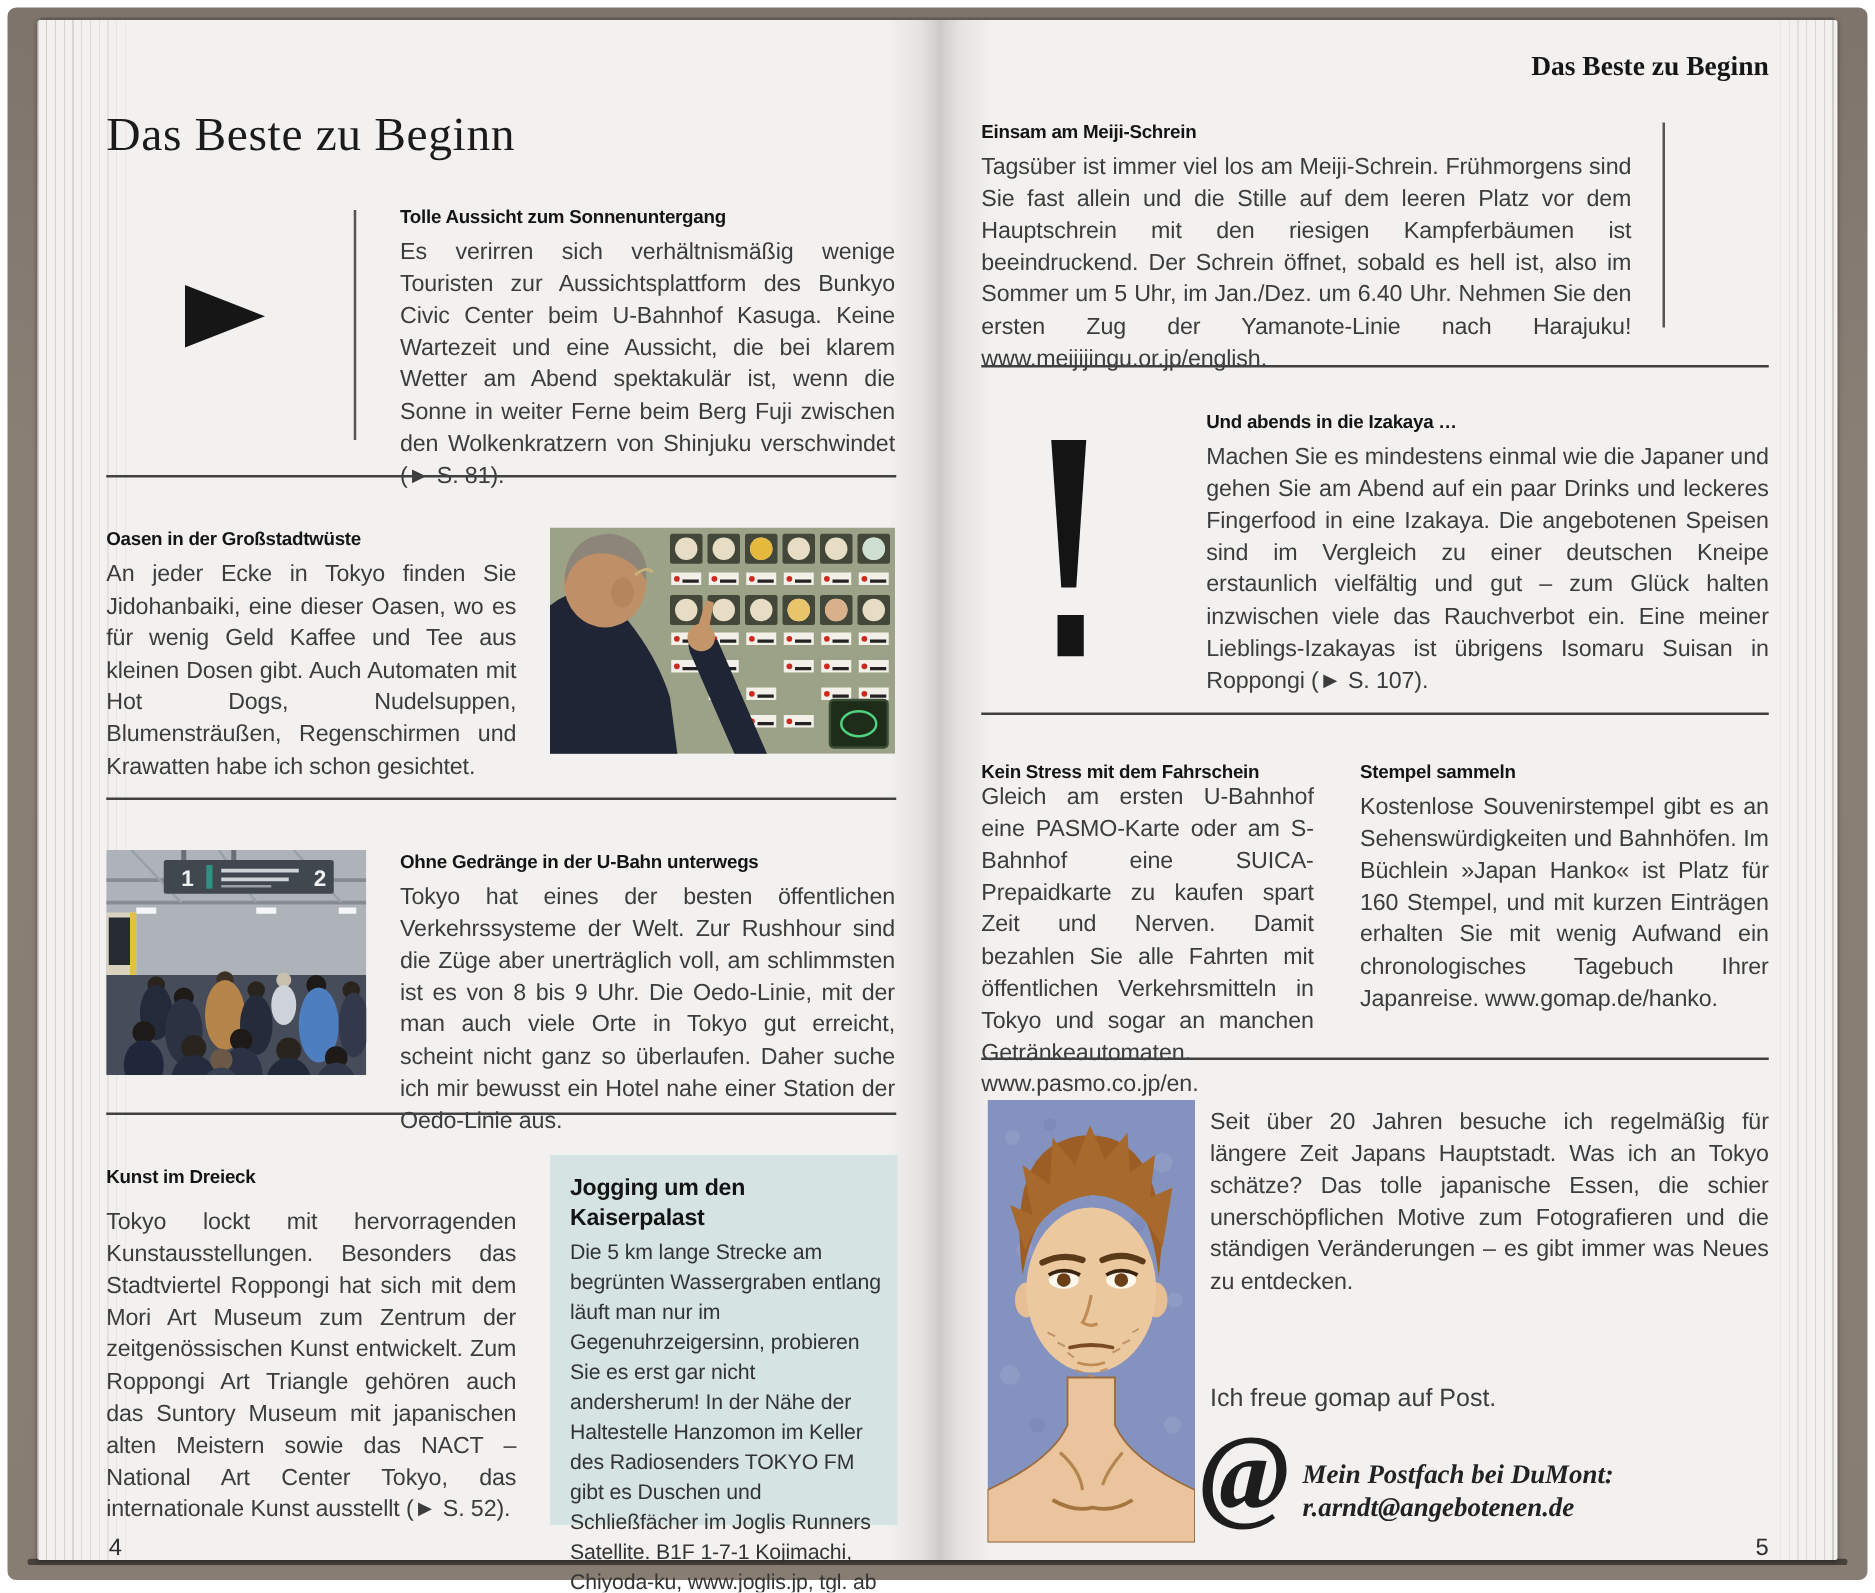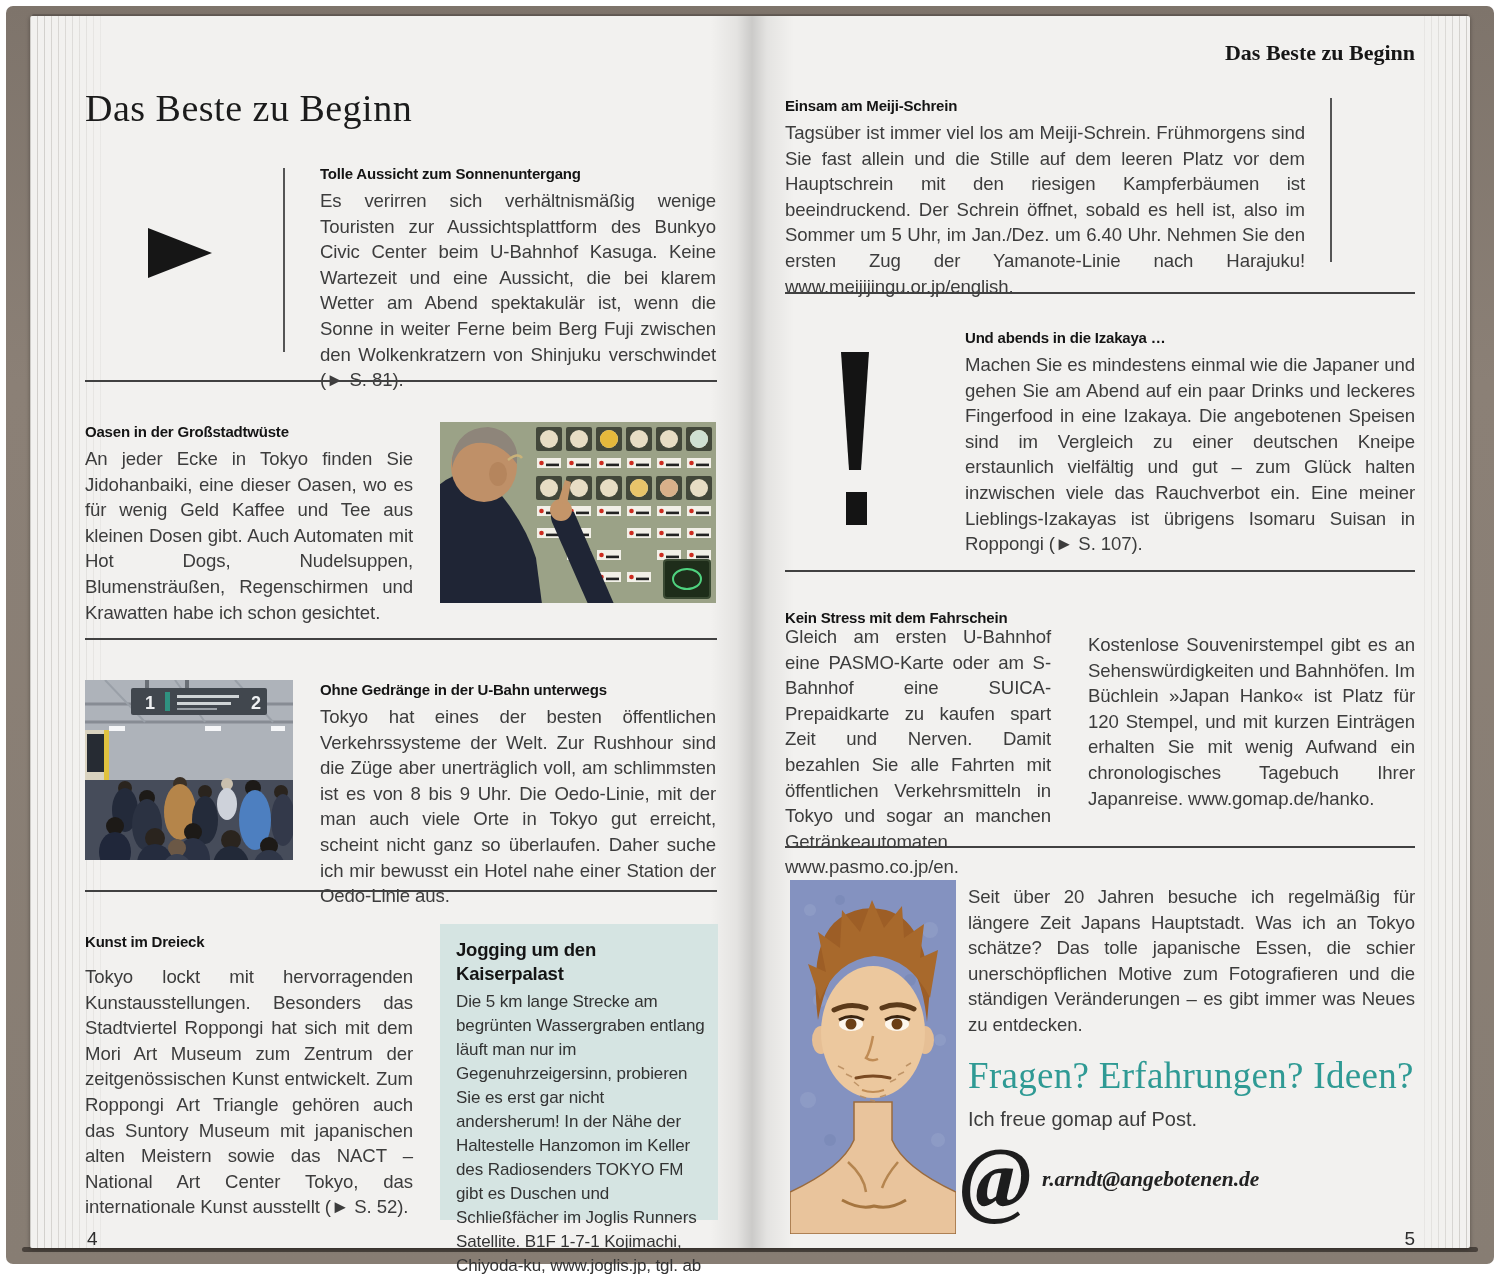--- a/index.html
+++ b/index.html
@@ -209,21 +209,22 @@
       <polygon points="3,0 31,0 23,118 11,118" fill="#141414"></polygon>
       <rect x="8" y="140" width="21" height="33" fill="#141414"></rect>
     </svg>
     <div class="abs h-sans" style="left:935px;top:310px;width:452px;">Und abends in die Izakaya …</div>
     <div class="abs body-txt" style="left:935px;top:336px;width:450px;">Machen Sie es mindestens einmal wie die Japaner und gehen Sie am Abend auf ein paar Drinks und leckeres Fingerfood in eine Izakaya. Die angebotenen Speisen sind im Vergleich zu einer deutschen Kneipe erstaunlich vielfältig und gut – zum Glück halten inzwischen viele das Rauchverbot ein. Eine meiner Lieblings-Izakayas ist übrigens Isomaru Suisan in Roppongi (► S. 107).</div>
 
     <div class="abs rule-h" style="left:755px;top:554px;width:630px;"></div>
 
     <div class="abs h-sans" style="left:755px;top:590px;width:268px;">Kein Stress mit dem Fahrschein</div>
     <div class="abs body-txt" style="left:755px;top:608px;width:266px;">Gleich am ersten U-Bahnhof eine PASMO-Karte oder am S-Bahnhof eine SUICA-Prepaidkarte zu kaufen spart Zeit und Nerven. Damit bezahlen Sie alle Fahrten mit öffentlichen Verkehrsmitteln in Tokyo und sogar an manchen Getränkeautomaten. www.pasmo.co.jp/en.</div>
-    <div class="abs body-txt" style="left:1058px;top:616px;width:327px;">Kostenlose Souvenirstempel gibt es an Sehenswürdigkeiten und Bahnhöfen. Im Büchlein »Japan Hanko« ist Platz für 120 Stempel, und mit kurzen Einträgen erhalten Sie mit wenig Aufwand ein chronologisches Tagebuch Ihrer Japanreise. www.gomap.de/hanko.</div>
+    <div class="abs h-sans" style="left:1058px;top:590px;width:330px;">Stempel sammeln</div>
+    <div class="abs body-txt" style="left:1058px;top:616px;width:327px;">Kostenlose Souvenirstempel gibt es an Sehenswürdigkeiten und Bahnhöfen. Im Büchlein »Japan Hanko« ist Platz für 160 Stempel, und mit kurzen Einträgen erhalten Sie mit wenig Aufwand ein chronologisches Tagebuch Ihrer Japanreise. www.gomap.de/hanko.</div>
 
     <div class="abs rule-h" style="left:755px;top:830px;width:630px;"></div>
 
     <svg class="abs photo" style="left:760px;top:864px;" width="166" height="354" viewBox="0 0 166 354" role="img">
       <rect width="166" height="354" fill="#8492c0"></rect>
       <g opacity="0.45" fill="#9aa6cc">
         <circle cx="20" cy="30" r="6"></circle>
           <circle cx="140" cy="50" r="8"></circle>
           <circle cx="30" cy="120" r="7"></circle>
         <circle cx="150" cy="160" r="6"></circle>
@@ -253,23 +254,23 @@
       <path d="M83,156 Q80,172 76,178 Q82,182 88,179" stroke="#c08c55" stroke-width="2.5" fill="none"></path>
       <path d="M66,198 Q83,194 100,198" stroke="#7a4a22" stroke-width="3" fill="none" stroke-linecap="round"></path>
       <path d="M72,210 Q83,214 94,210" stroke="#c08c55" stroke-width="2" fill="none"></path>
       <g stroke="#b98d5f" stroke-width="1.6" opacity="0.85">
         <path d="M48,186 l6,3 M56,194 l6,3 M64,202 l5,4 M100,202 l6,-3 M108,195 l6,-3 M116,186 l5,-3 M70,216 l6,2 M90,217 l6,-2 M80,220 l5,1"></path>
       </g>
       <path d="M58,282 Q74,296 76,312 M108,282 Q96,296 92,308" stroke="#b5854f" stroke-width="2.5" fill="none"></path>
       <path d="M52,320 Q70,330 84,326 Q100,330 116,320" stroke="#a5753f" stroke-width="3" fill="none"></path>
     </svg>
     <div class="abs body-txt" style="left:938px;top:868px;width:447px;">Seit über 20 Jahren besuche ich regelmäßig für längere Zeit Japans Hauptstadt. Was ich an Tokyo schätze? Das tolle japanische Essen, die schier unerschöpflichen Motive zum Fotografieren und die ständigen Veränderungen – es gibt immer was Neues zu entdecken.</div>
-    <div class="abs cta" style="left:938px;top:1038px;width:460px;">Fragen? Erfahrungen? Ideen?</div>
     <div class="abs cta-sub" style="left:938px;top:1092px;width:400px;">Ich freue gomap auf Post.</div>
     <div class="abs at" style="left:930px;top:1122px;">@</div>
     <div class="abs mailbox" style="left:1012px;top:1150px;width:380px;">
+      <div>Mein Postfach bei DuMont:</div>
       <div>r.arndt@angebotenen.de</div>
     </div>
 
     <div class="abs pagenum" style="left:1355px;top:1212px;width:30px;text-align:right;">5</div>
 
   </div>
 </div>
 
 </body></html>

